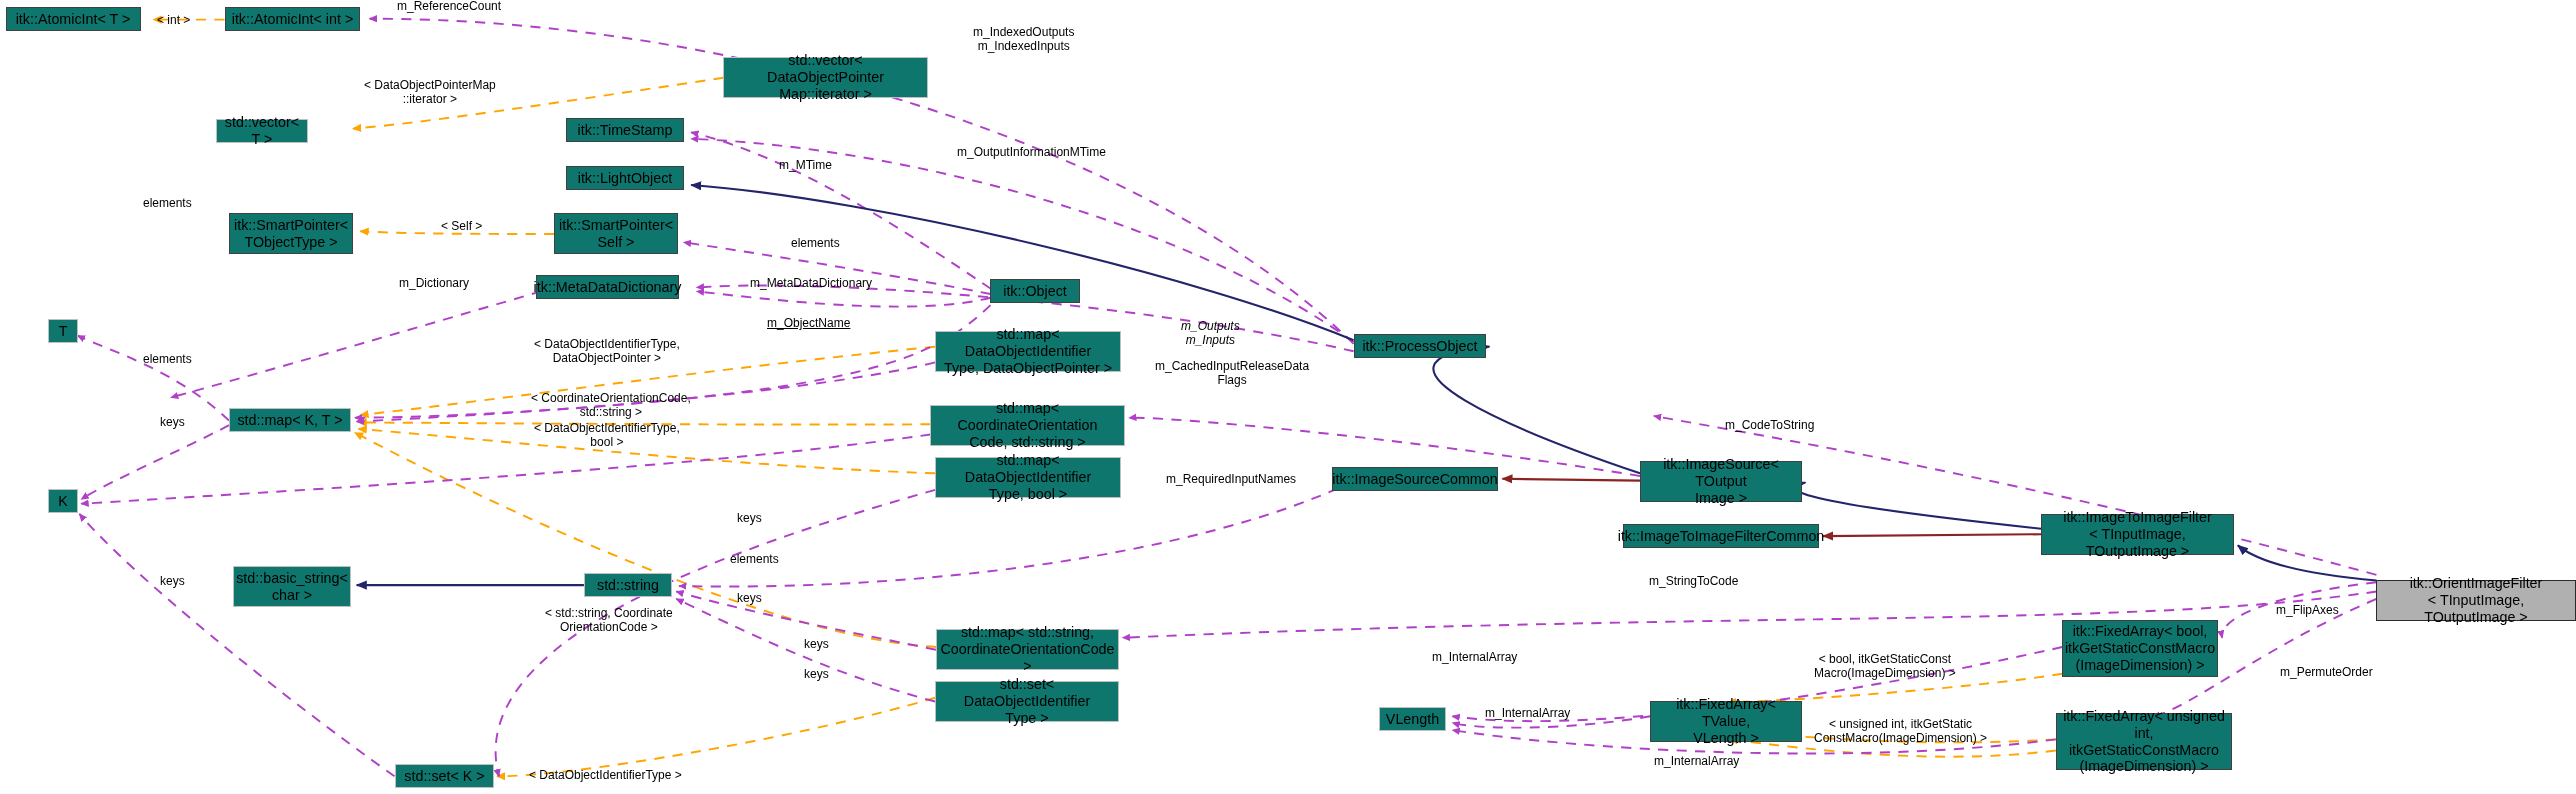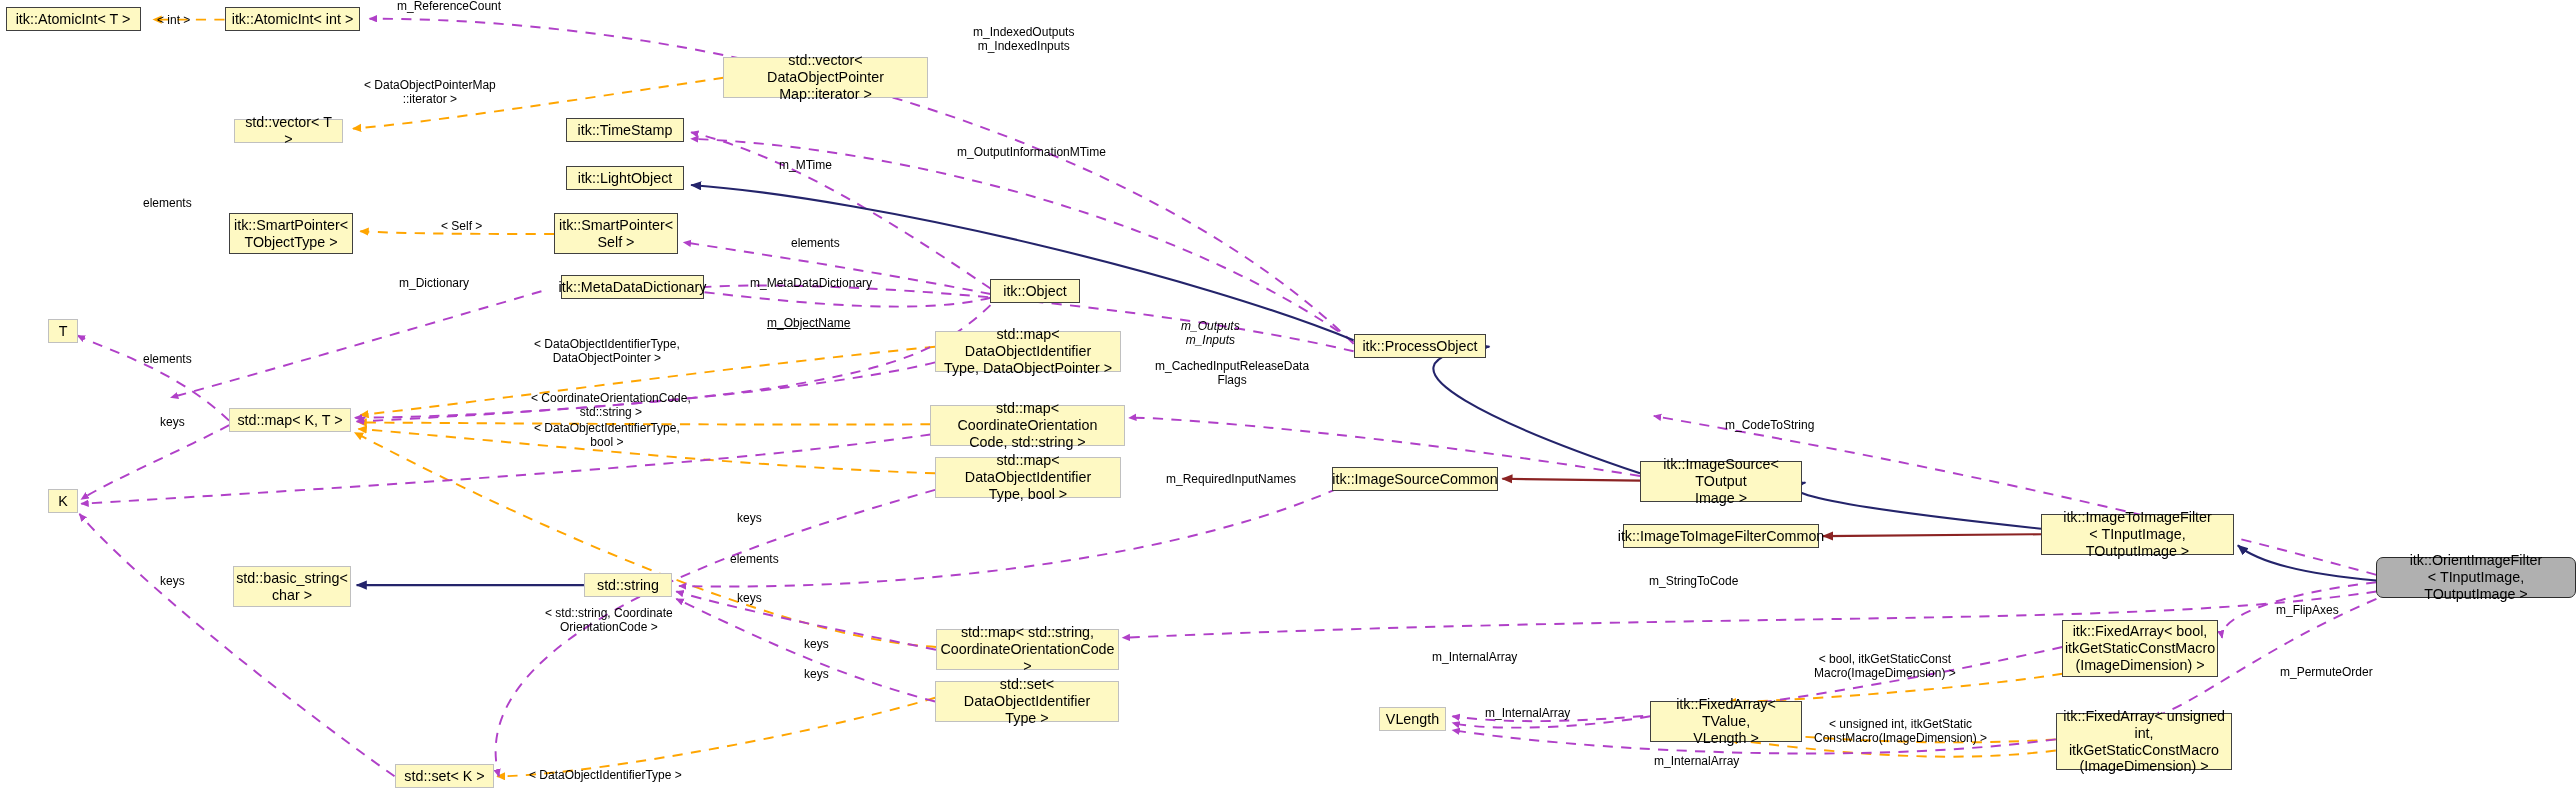--- a/index.html
+++ b/index.html
@@ -15,21 +15,21 @@
   .node{
     position:absolute;
     box-sizing:border-box;
     display:flex;
     align-items:center;
     justify-content:center;
     text-align:center;
     font-size:14.3px;
     line-height:1.18;
     color:#000000;
-    background:#fef9c3;
+    background:#0f766e;
     padding:1.8px 5.5px;
     white-space:pre-line;
     z-index:5;
   }
   .node.light{border:1.3px solid #c0c0c0;}
   .node.dark{border:1.7px solid #404040;}
   .node.focus{background:#b0b0b0;border:1.7px solid #2b2b2b;}
   .edge-label{
     position:absolute;
     font-size:12px;
@@ -116,49 +116,49 @@
       <path d="M1775,520 L1626,518"></path>
       <path d="M2209,578 L1973,580"></path>
     </g>
   </svg>
 
   <div id="nodes-layer">
       <div class="node dark" style="left: 5.5px; top: 7.4px; width: 135px; height: 24px;">itk::AtomicInt&lt; T &gt;</div>
       <div class="node dark" style="left: 225px; top: 7.4px; width: 135px; height: 24px;">itk::AtomicInt&lt; int &gt;</div>
       <div class="node light" style="left: 723px; top: 57px; width: 205px; height: 41px;">std::vector&lt; DataObjectPointer
 Map::iterator &gt;</div>
-      <div class="node light" style="left: 234px; top: 119px; width: 109px; height: 24px;">std::vector&lt; T &gt;</div>
+      <div class="node light" style="left: 216px; top: 119px; width: 92px; height: 24px;">std::vector&lt; T &gt;</div>
       <div class="node dark" style="left: 566px; top: 118px; width: 118px; height: 24px;">itk::TimeStamp</div>
       <div class="node dark" style="left: 566px; top: 166px; width: 118px; height: 24px;">itk::LightObject</div>
       <div class="node dark" style="left: 229px; top: 213px; width: 124px; height: 41px;">itk::SmartPointer&lt;
 TObjectType &gt;</div>
       <div class="node dark" style="left: 554px; top: 213px; width: 124px; height: 41px;">itk::SmartPointer&lt;
 Self &gt;</div>
-      <div class="node dark" style="left: 561px; top: 275px; width: 143px; height: 24px;">itk::MetaDataDictionary</div>
+      <div class="node dark" style="left: 536px; top: 275px; width: 143px; height: 24px;">itk::MetaDataDictionary</div>
       <div class="node dark" style="left: 990px; top: 279px; width: 90px; height: 24px;">itk::Object</div>
       <div class="node light" style="left: 48px; top: 319px; width: 30px; height: 24px;">T</div>
       <div class="node light" style="left: 935px; top: 331px; width: 186px; height: 41px;">std::map&lt; DataObjectIdentifier
 Type, DataObjectPointer &gt;</div>
       <div class="node dark" style="left: 1354px; top: 334px; width: 132px; height: 24px;">itk::ProcessObject</div>
       <div class="node light" style="left: 930px; top: 405px; width: 195px; height: 41px;">std::map&lt; CoordinateOrientation
 Code, std::string &gt;</div>
       <div class="node light" style="left: 229px; top: 408px; width: 122px; height: 24px;">std::map&lt; K, T &gt;</div>
       <div class="node light" style="left: 935px; top: 457px; width: 186px; height: 41px;">std::map&lt; DataObjectIdentifier
 Type, bool &gt;</div>
       <div class="node dark" style="left: 1332px; top: 467px; width: 166px; height: 24px;">itk::ImageSourceCommon</div>
       <div class="node dark" style="left: 1640px; top: 461px; width: 162px; height: 41px;">itk::ImageSource&lt; TOutput
 Image &gt;</div>
       <div class="node light" style="left: 48px; top: 489px; width: 30px; height: 24px;">K</div>
       <div class="node dark" style="left: 1623px; top: 524px; width: 196px; height: 24px;">itk::ImageToImageFilterCommon</div>
       <div class="node dark" style="left: 2041px; top: 514px; width: 193px; height: 41px;">itk::ImageToImageFilter
 &lt; TInputImage, TOutputImage &gt;</div>
       <div class="node light" style="left: 233px; top: 566px; width: 118px; height: 41px;">std::basic_string&lt;
 char &gt;</div>
       <div class="node light" style="left: 584px; top: 573px; width: 88px; height: 24px;">std::string</div>
-      <div class="node focus" style="left: 2376px; top: 557px; width: 200px; height: 41px; border-radius: 7px;">itk::OrientImageFilter
+      <div class="node focus" style="left: 2376px; top: 580px; width: 200px; height: 41px;">itk::OrientImageFilter
 &lt; TInputImage, TOutputImage &gt;</div>
       <div class="node light" style="left: 936px; top: 629px; width: 183px; height: 41px;">std::map&lt; std::string,
 CoordinateOrientationCode &gt;</div>
       <div class="node dark" style="left: 2062px; top: 620px; width: 156px; height: 57px;">itk::FixedArray&lt; bool,
 itkGetStaticConstMacro
 (ImageDimension) &gt;</div>
       <div class="node dark" style="left: 1650px; top: 701px; width: 152px; height: 41px;">itk::FixedArray&lt; TValue,
 VLength &gt;</div>
       <div class="node light" style="left: 1379px; top: 707px; width: 67px; height: 24px;">VLength</div>
       <div class="node light" style="left: 935px; top: 681px; width: 184px; height: 41px;">std::set&lt; DataObjectIdentifier

